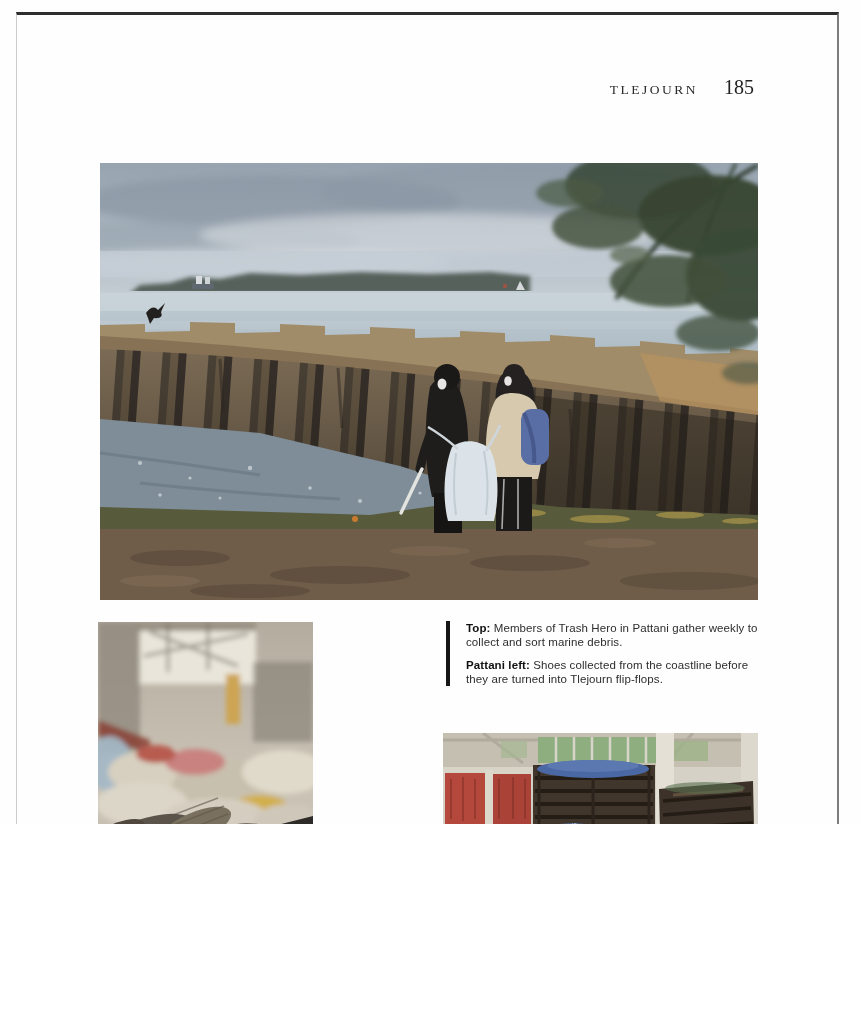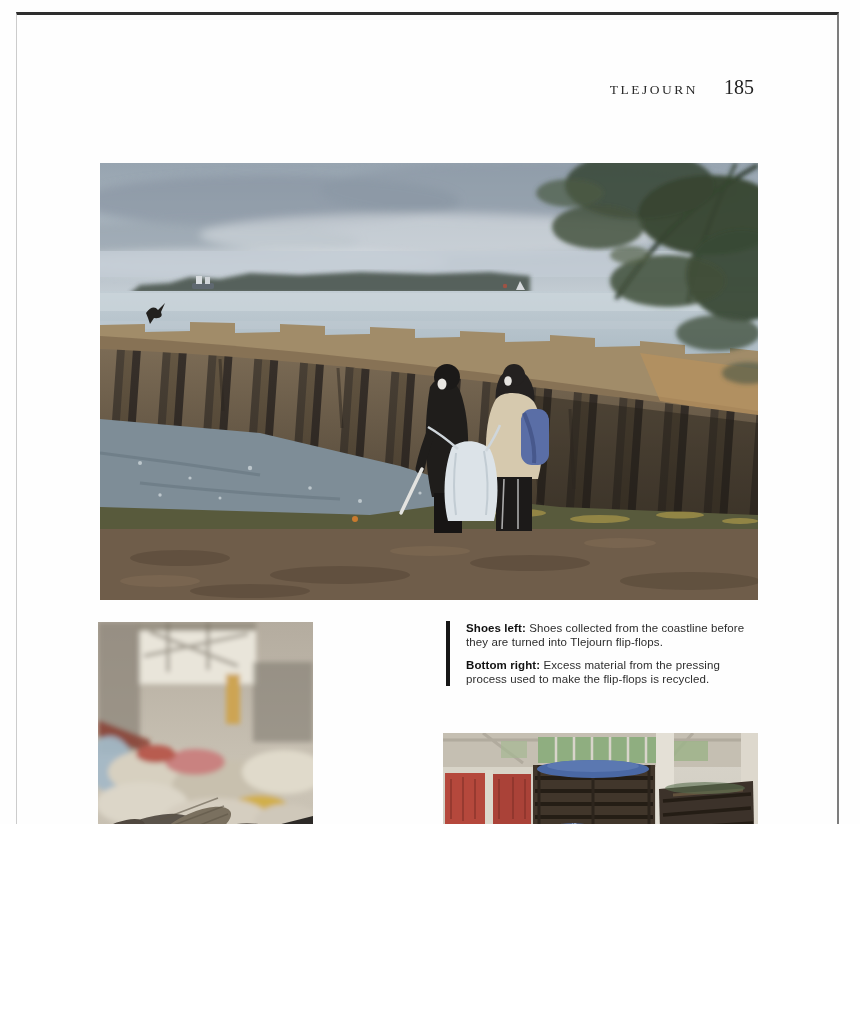--- a/index.html
+++ b/index.html
@@ -174,22 +174,22 @@
         <ellipse cx="470" cy="30" rx="34" ry="14" fill="#4a5843" opacity=".7"></ellipse>
         <ellipse cx="530" cy="92" rx="20" ry="9" fill="#57654c" opacity=".7"></ellipse>
         <ellipse cx="648" cy="210" rx="26" ry="11" fill="#4a5743" opacity=".6"></ellipse>
       </g>
     </svg>
   </figure>
 
   <aside class="captions">
     <div class="caption-bar"></div>
     <div class="caption-list">
-      <p class="caption"><b>Shoes left:</b><span> Shoes collected from the coastline before they are turned into Tlejourn flip-flops.</span></p>
-      <p class="caption"><b>Bottom right:</b><span> Excess material from the pressing process used to make the flip-flops is recycled.</span></p>
+      <p class="caption"><b>Top:</b><span> Members of Trash Hero in Pattani gather weekly to collect and sort marine debris.</span></p>
+      <p class="caption"><b>Pattani left:</b><span> Shoes collected from the coastline before they are turned into Tlejourn flip-flops.</span></p>
     </div>
   </aside>
 
   <figure class="photo photo-bl">
     <svg viewBox="0 0 215 325" preserveAspectRatio="none" role="img" aria-label="Pile of discarded shoes and sandals collected from the coastline inside a warehouse">
       <defs>
         <linearGradient id="whbg" x1="0" y1="0" x2="0" y2="1">
           <stop offset="0" stop-color="#b4ac9f"></stop>
             <stop offset=".5" stop-color="#cbc4b6"></stop>
           <stop offset="1" stop-color="#bdb5a7"></stop>

